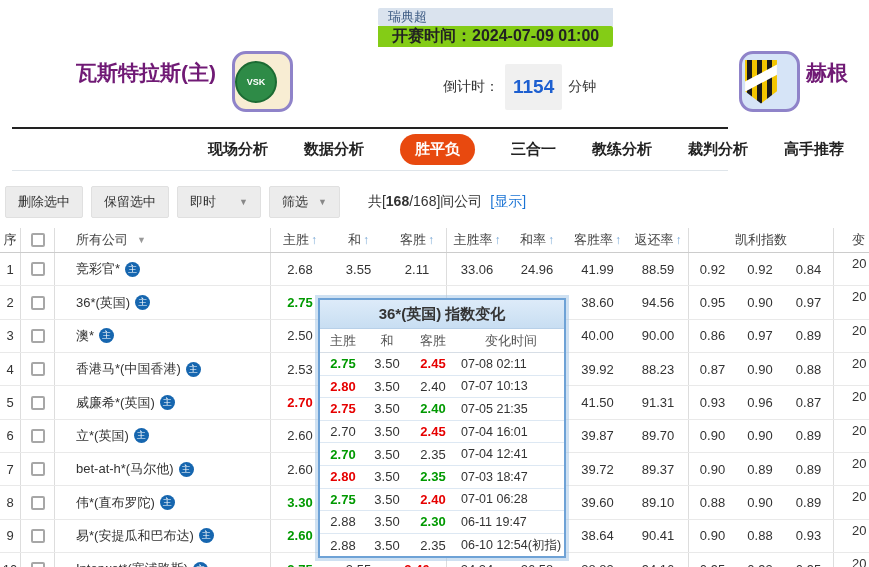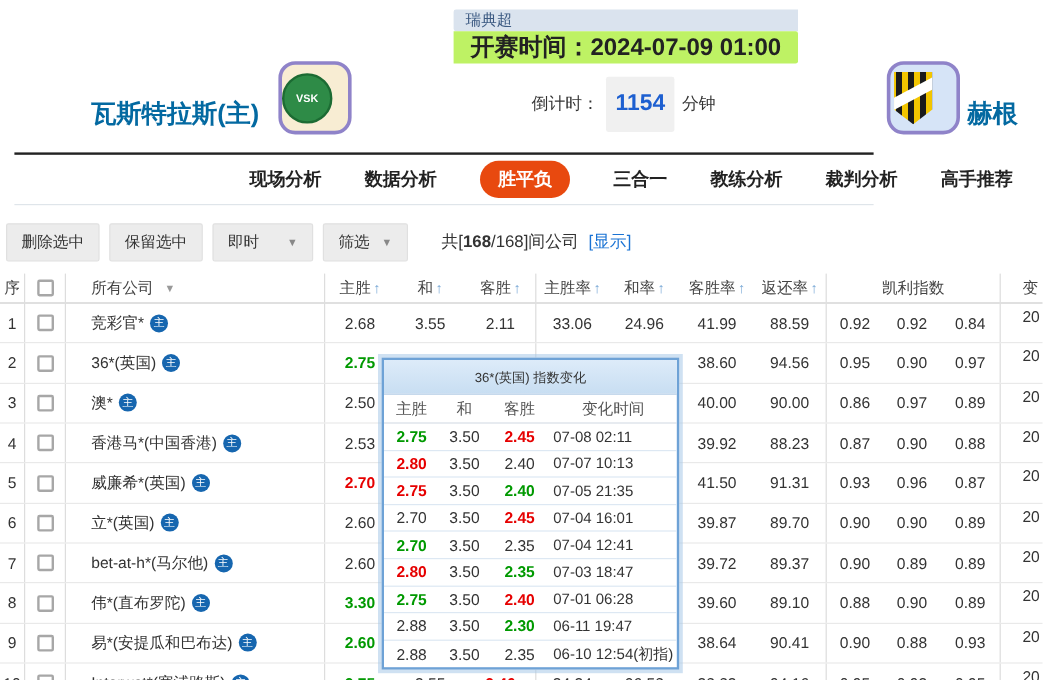--- a/index.html
+++ b/index.html
@@ -4,23 +4,23 @@
 <style>
   * { margin:0; padding:0; box-sizing:border-box; }
   html,body { width:869px; height:567px; overflow:hidden; background:#fff;
     font-family:"Liberation Sans","DejaVu Sans",sans-serif; color:#333; }
   #stage { position:relative; width:869px; height:567px; overflow:hidden; background:#fff; }
 
   
   .topbar { position:absolute; top:8px; left:378px; height:26px; display:flex; align-items:stretch;flex-direction:column; }
   .league-badge { background:#dae3ee; color:#3c5a82; font-size:13px; display:flex; align-items:center;
     padding:0 10px; border-radius:2px 0 0 2px; }
-  .kickoff { background:#bef264; font-size:20px; font-weight:bold; color:#222; display:flex;
+  .kickoff { background:#84cc16; font-size:16px; font-weight:bold; color:#222; display:flex;
     align-items:center; padding:0 14px; border-radius:0 2px 2px 0; }
-  .team-name { position:absolute; font-size:21px; font-weight:bold; color:#0369a1; top:81px; }
+  .team-name { position:absolute; font-size:21px; font-weight:bold; color:#701a75; top:59px; }
   .team-name.home { left:76px; }
   .team-name.away { left:806px; }
   .logo-box { position:absolute; top:51px; width:61px; height:61px; border:3px solid #8f83c9;
     border-radius:14px; display:flex; align-items:center; justify-content:flex-start; }
   .logo-box.home { left:232px; background:#f8edd3; }
   .logo-box.away { left:739px; background:#d6e4f7; }
   .crest-home { width:42px; height:42px; border-radius:50%; background:#2e8b47; border:2px solid #1c6b33;
     color:#fff; font-size:9px; font-weight:bold; display:flex; align-items:center; justify-content:center; }
   .crest-away { width:38px; height:44px;
     background:repeating-linear-gradient(90deg,#f2c500 0 5px,#1a1a1a 5px 10px);
@@ -68,21 +68,21 @@
   .co-icon { min-width:15px; width:15px; height:15px; border-radius:50%; background:#1666af; color:#fff;
     font-size:9px; display:inline-flex; align-items:center; justify-content:center; }
   .g { color:#009900; font-weight:bold; }
   .r { color:#e60000; font-weight:bold; }
   .k { color:#333; }
 
   
   .popup { position:absolute; left:318px; top:298px; width:248px; background:#fff;
     border:2px solid #6ea2d6; box-shadow:0 0 0 3px rgba(168,200,231,.55); z-index:50; }
   .popup-title { height:29px; background:linear-gradient(#ddebf9,#c8def2); border-bottom:1px solid #b8d0e8;
-    font-size:11px; font-weight:normal; color:#333; display:flex; align-items:center; justify-content:center; }
+    font-size:15px; font-weight:bold; color:#333; display:flex; align-items:center; justify-content:center; }
   .prow { display:grid; grid-template-columns:46px 42px 50px 106px; height:22.6px; align-items:center;
     font-size:13px; border-bottom:1px solid #dde8f3; }
   .prow:last-child { border-bottom:none; }
   .phead { color:#555; height:24px; border-bottom:1px solid #d7dee6; }
   .ptime { text-align:left; padding-left:3px; white-space:nowrap; font-size:12.5px; }
 </style>
 </head>
 <body>
 
 <div id="stage">

